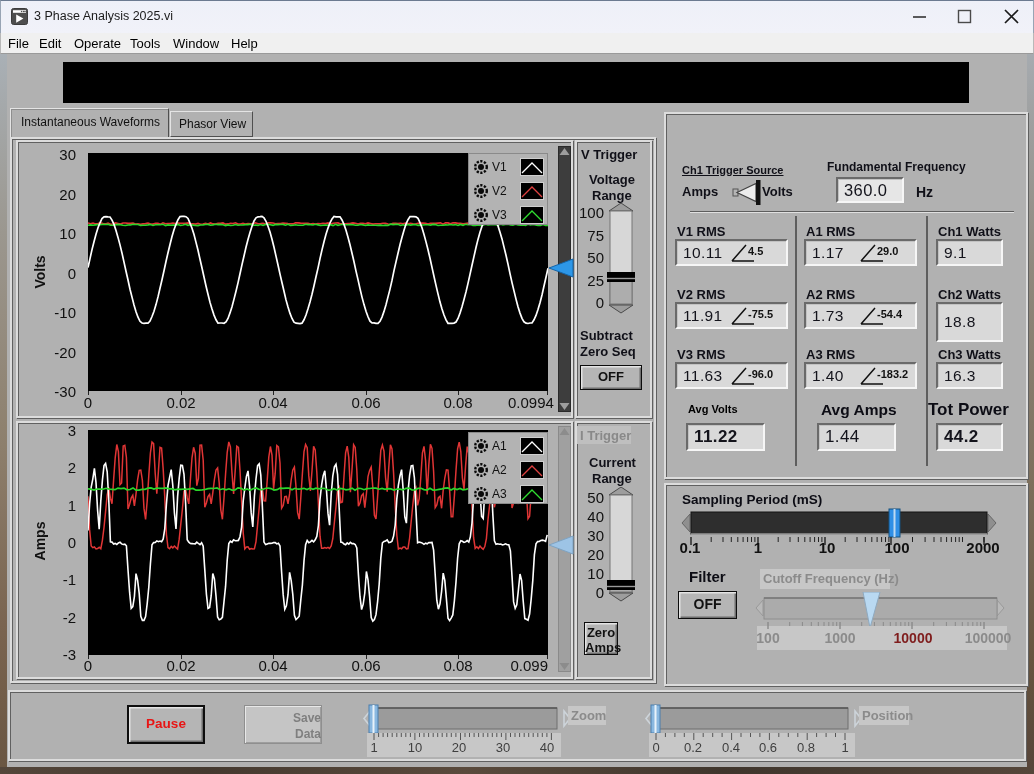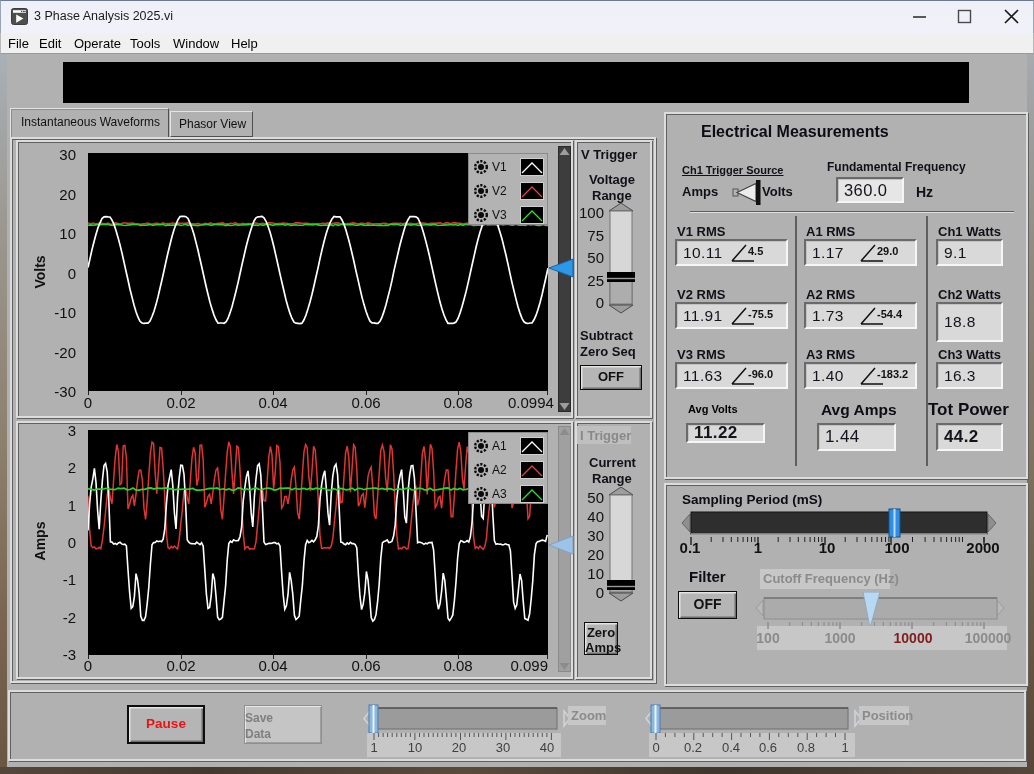--- a/index.html
+++ b/index.html
@@ -207,21 +207,20 @@
     <svg style="position:absolute;left:607px;top:487px" width="28" height="115" viewBox="0 0 28 115">
       <path d="M14 0 L26 8 L2 8 Z" fill="#9d9d9d" stroke="#4a4a4a" stroke-width="1"></path>
       <rect x="3" y="8" width="22" height="97" fill="#d7d7d7" stroke="#777" stroke-width="1"></rect>
       <rect x="3" y="102" width="22" height="3" fill="#adadad" stroke="#777" stroke-width="1"></rect>
       <rect x="0" y="93" width="28" height="10" fill="#000"></rect>
       <line x1="0" y1="99.5" x2="28" y2="99.5" stroke="#9a9a9a" stroke-width="1.4"></line>
       <path d="M14 114 L2 106 L26 106 Z" fill="#9d9d9d" stroke="#4a4a4a" stroke-width="1"></path>
     </svg>
 <div class="btn" style="left:584px;top:622px;width:34px;height:33px;font-size:13px;line-height:15px;padding-top:2px">Zero<br>Amps</div>
 <div class="groove" style="left:664px;top:112px;width:364px;height:367px"></div>
-<div class="abs" style="left:701px;top:123px;font-size:16px;font-weight:bold;color:#0c0c14">Electrical Measurements</div>
 <div class="abs" style="left:682px;top:164px;font-size:11px;font-weight:bold;text-decoration:underline;color:#101018">Ch1 Trigger Source</div>
 <div class="blab" style="left:682px;top:184px">Amps</div>
 <svg class="abs" style="left:730px;top:177px" width="36" height="30" viewBox="0 0 36 30">
       <rect x="3" y="12" width="5" height="7" fill="#b5b5b5" stroke="#555" stroke-width="1"></rect>
       <path d="M7 15.5 L26 6.5 L26 24.5 Z" fill="#ececec" stroke="#444" stroke-width="1.2"></path>
       <rect x="26" y="3" width="4.5" height="25" fill="#111"></rect>
     </svg>
 <div class="blab" style="left:762px;top:184px">Volts</div>
 <div class="blab" style="left:827px;top:160px;font-size:12px">Fundamental Frequency</div>
 <div class="disp lite" style="left:836px;top:177px;width:68px;height:26px">
@@ -285,21 +284,21 @@
       <svg class="ang" width="58" height="22" viewBox="0 0 58 22">
         <path d="M2 19 L16 3 M2 19 L24 19" stroke="#111" stroke-width="1.5" fill="none"></path>
         <text x="18" y="13" font-family="Liberation Sans, sans-serif" font-size="11" font-weight="bold" fill="#111">-183.2</text>
       </svg>
     </div>
 <div class="blab" style="left:938px;top:347px">Ch3 Watts</div>
     <div class="disp " style="left:936px;top:362px;width:67px;height:27px">
       <span class="val">16.3</span>
     </div>
 <div class="abs" style="left:688px;top:403px;font-size:11px;font-weight:bold;color:#000000">Avg Volts</div>
-<div class="disp " style="left:686px;top:423px;width:79px;height:20px">
+<div class="disp " style="left:686px;top:423px;width:79px;height:28px">
       <span class="val" style="font-weight:bold;font-size:17px">11.22</span>
     </div>
 <div class="abs" style="left:821px;top:401px;font-size:15.5px;font-weight:bold;color:#0c0c14">Avg Amps</div>
 <div class="disp " style="left:817px;top:423px;width:79px;height:28px">
       <span class="val" style="font-weight:normal;font-size:17px">1.44</span>
     </div>
 <div class="abs" style="left:928px;top:400px;font-size:17px;font-weight:bold;color:#0c0c14">Tot Power</div>
 <div class="disp " style="left:936px;top:423px;width:67px;height:28px">
       <span class="val" style="font-weight:bold;font-size:17px">44.2</span>
     </div>
@@ -400,21 +399,21 @@
       <line x1="215.8" y1="0" x2="215.8" y2="4" stroke="#8a8a8a" stroke-width="1"></line>
       <line x1="220.0" y1="0" x2="220.0" y2="4" stroke="#8a8a8a" stroke-width="1"></line>
       <line x1="223.7" y1="0" x2="223.7" y2="4" stroke="#8a8a8a" stroke-width="1"></line>
     </svg>
 <div class="abs" style="left:728px;top:630px;width:80px;text-align:center;font-size:14px;font-weight:bold;color:#8b8b8b">100</div>
 <div class="abs" style="left:800px;top:630px;width:80px;text-align:center;font-size:14px;font-weight:bold;color:#8b8b8b">1000</div>
 <div class="abs" style="left:873px;top:630px;width:80px;text-align:center;font-size:14px;font-weight:bold;color:#7f1d1d">10000</div>
 <div class="abs" style="left:948px;top:630px;width:80px;text-align:center;font-size:14px;font-weight:bold;color:#8b8b8b">100000</div>
 <div class="groove" style="left:8px;top:690px;width:1018px;height:71px"></div>
 <div class="btn" style="left:127px;top:705px;width:78px;height:39px;border-width:2px;font-size:13.5px;line-height:34px;color:#e81414">Pause</div>
-<div class="abs" style="left:244px;top:705px;width:78px;height:39px;background:#c5c5c5;border:1px solid #8f8f8f;box-shadow:inset 1px 1px 0 #e8e8e8,inset -1px -1px 0 #9e9e9e;text-align:left;font-size:12px;font-weight:bold;color:#7f7f7f;line-height:16px;padding-top:4px">Save<br>Data</div>
+<div class="abs" style="left:244px;top:705px;width:78px;height:39px;background:#c5c5c5;border:1px solid #8f8f8f;box-shadow:inset 1px 1px 0 #e8e8e8,inset -1px -1px 0 #9e9e9e;text-align:right;font-size:12px;font-weight:bold;color:#7f7f7f;line-height:16px;padding-top:4px">Save<br>Data</div>
 <svg class="abs" style="left:361px;top:704px" width="212" height="30" viewBox="0 0 212 30">
       <path d="M9 7 L3 14.5 L9 22 Z" fill="none" stroke="#cdd4da" stroke-width="1.6"></path>
       <path d="M203 7 L209 14.5 L203 22 Z" fill="none" stroke="#cdd4da" stroke-width="1.6"></path>
       <rect x="10" y="4" width="186" height="21" fill="#9b9b9b" stroke="#6f6f6f"></rect>
       <line x1="10" y1="4" x2="196" y2="4" stroke="#565656" stroke-width="1.6"></line>
       <rect x="8" y="1" width="9" height="28" fill="#8ab8e0" stroke="#4a7eae"></rect>
       <line x1="12.5" y1="1" x2="12.5" y2="29" stroke="#e8f2fa" stroke-width="2"></line>
     </svg>
 <div class="abs" style="left:568px;top:706px;width:38px;height:19px;background:#c7c7c7"></div>
 <div class="abs" style="left:571px;top:708px;font-size:13px;font-weight:bold;color:#8b8b8b">Zoom</div>

